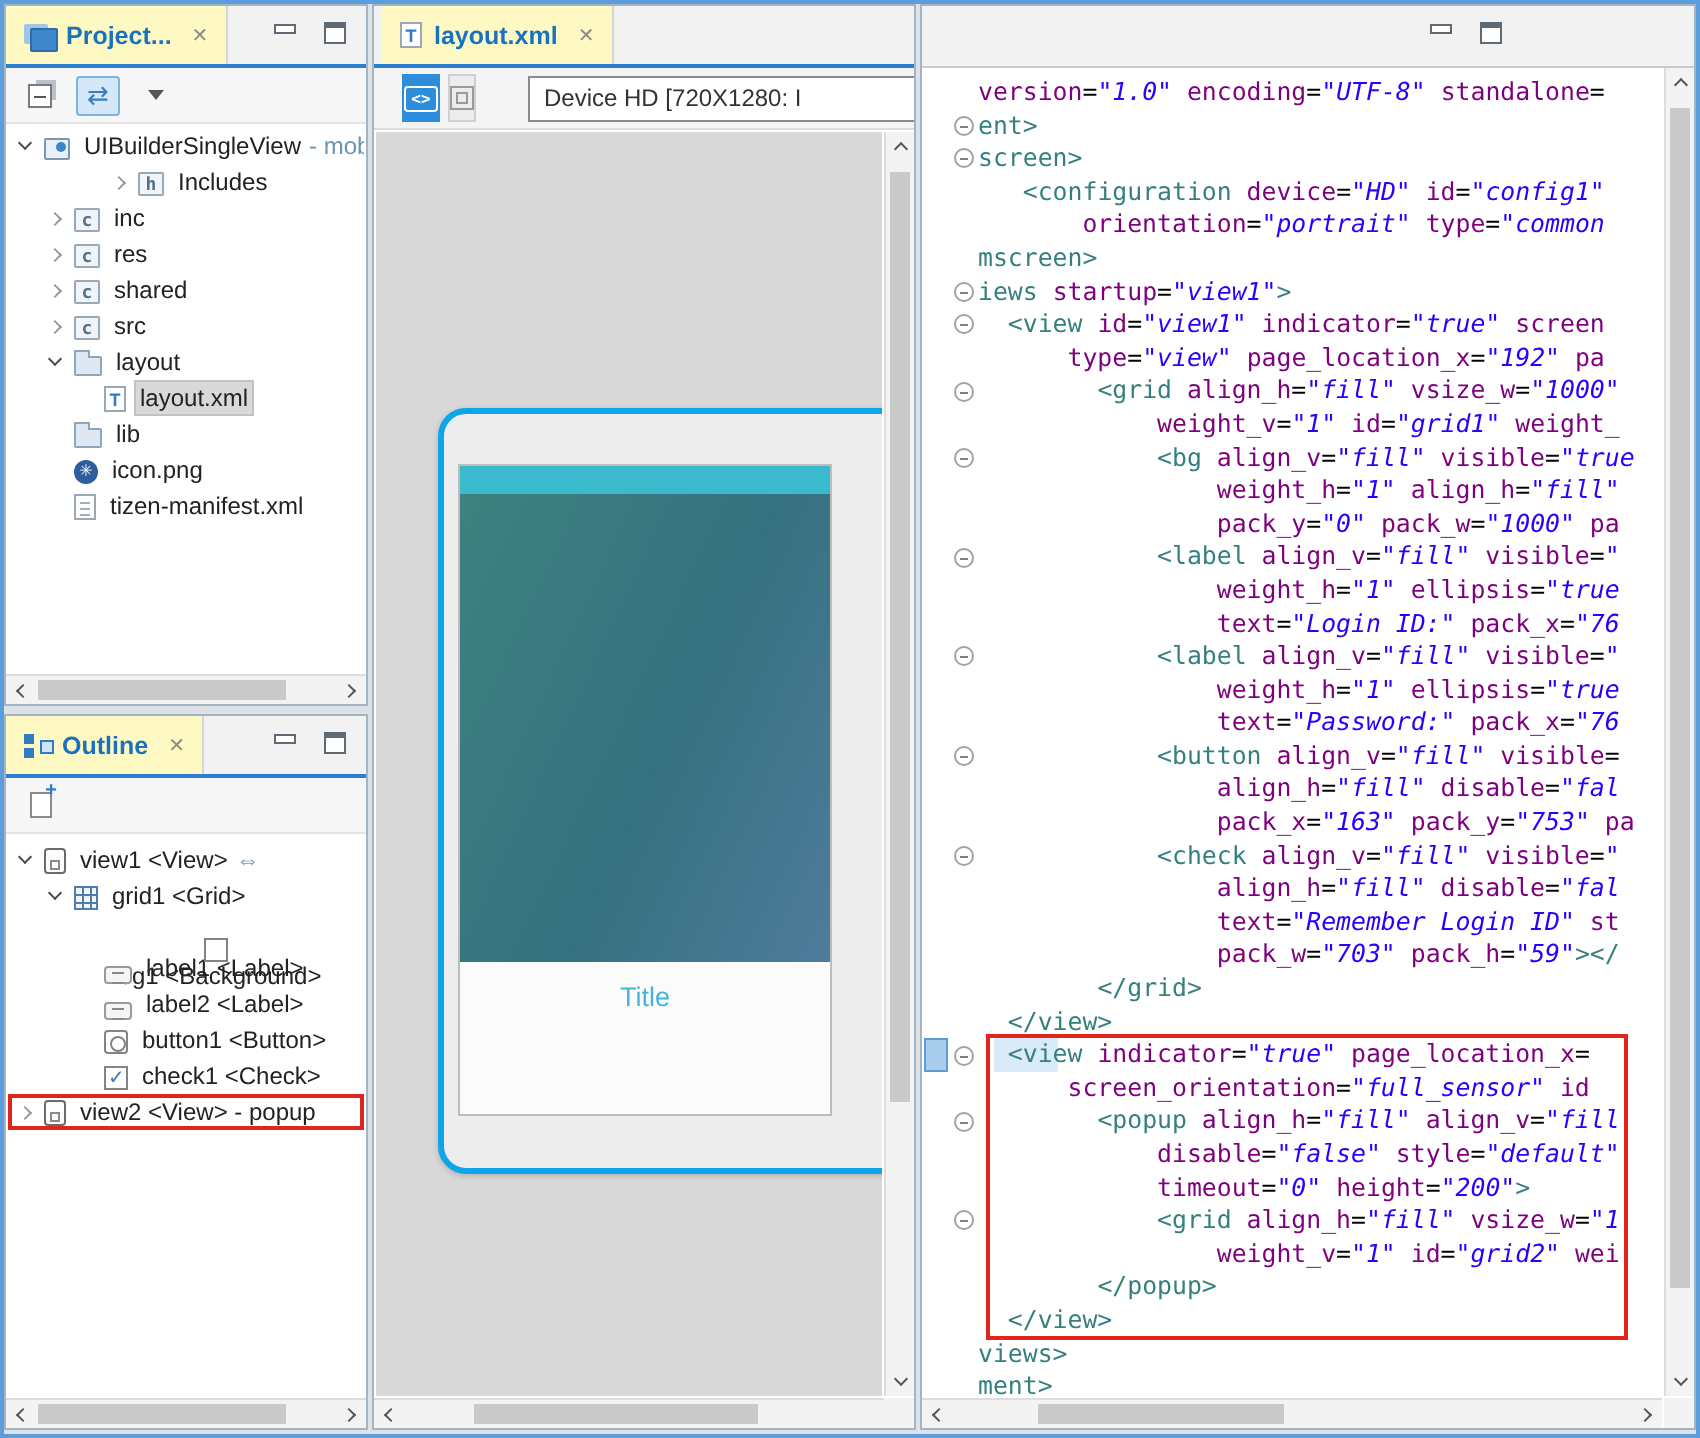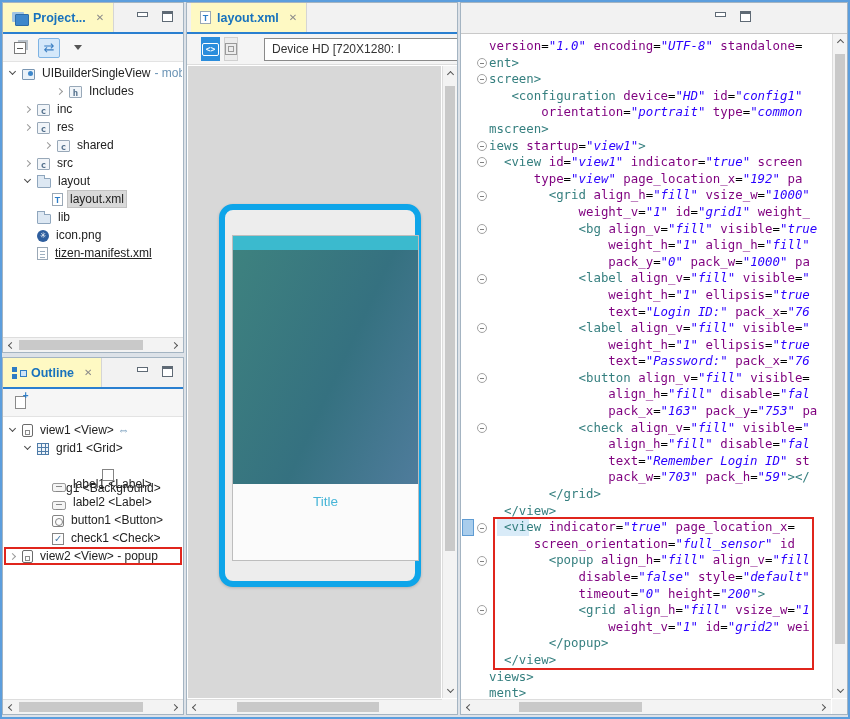--- a/index.html
+++ b/index.html
@@ -87,21 +87,21 @@
   .mtoolbar { position:relative; height:31px; background:#f4f4f4; border-bottom:1px solid #ddd; display:flex; align-items:center; padding:0 0 0 14px; gap:4px; overflow:hidden; }
   .mode-btn { width:33px; height:24px; display:flex; align-items:center; justify-content:center; border:1px solid #d0d0d0; background:#ececec; }
   .mode-btn.active { background:#2b8ddc; border-color:#2b8ddc; }
   .icon-design-view { width:17px; height:13px; border:1.5px solid #fff; border-radius:2px; position:relative; }
   .icon-design-view::after { content:"<>"; position:absolute; left:0; right:0; text-align:center; font:700 8px/11px "DejaVu Sans Mono", monospace; color:#fff; }
   .icon-preview-sq { width:12px; height:12px; border:1.5px solid #9a9a9a; position:relative; }
   .icon-preview-sq::after { content:""; position:absolute; left:2px; top:2px; width:4px; height:4px; border:1px solid #9a9a9a; }
   .vsep { width:1px; height:20px; background:#c9c9c9; margin:0 9px; }
   .device-combo { height:23px; width:200px; flex:none; border:1px solid #8a8a8a; background:#fff; font-size:12px; color:#333; line-height:21px; padding:0 7px; white-space:nowrap; overflow:hidden; }
   .canvas { position:absolute; left:1px; right:16px; top:63px; bottom:16px; background:#d8d8d8; overflow:hidden; }
-  #phone { position:absolute; left:31px; top:138px; width:202px; height:383px; background:#ededed; border:6px solid #0ea5e9; border-radius:14px; box-shadow:0 1px 3px rgba(0,0,0,.18); }
+  #phone { position:absolute; left:31px; top:138px; width:242px; height:383px; background:#ededed; border:3px solid #0ea5e9; border-radius:14px; box-shadow:0 1px 3px rgba(0,0,0,.18); }
   #phone-screen { position:absolute; left:7px; top:25px; width:187px; height:326px; border:1px solid #bdbdbd; background:#fff; }
   .p-status { height:14px; background:#3bbace; }
   .p-bgimg { height:234px; background:linear-gradient(115deg,#3e827f 0%,#357180 55%,#4f7c9c 100%); }
   .p-titlebar { height:76px; background:#fbfbfb; text-align:center; padding-top:10px; font-size:13.5px; color:#47b5d7; }
   
   .topbar { position:relative; height:31px; background:#f2f2f2; border-bottom:1px solid #c9c9c9; }
   .code-wrap { position:absolute; left:1px; right:16px; top:31px; bottom:16px; background:#fff; overflow:hidden; }
   .cline { display:flex; height:16.6px; align-items:center; }
   .mcell { width:12px; height:100%; flex:none; }
   .mcell.mactive { background:#a9cdec; border:1px solid #5f9cd3; }
@@ -158,21 +158,21 @@
         <div class="trow" style="padding-left: 19px;">
           <span class="chev closed"></span>
           <span class="ti icon-c-folder" data-letter="c"></span>
           <span class="tlabel">inc</span>
         </div>
         <div class="trow" style="padding-left: 19px;">
           <span class="chev closed"></span>
           <span class="ti icon-c-folder" data-letter="c"></span>
           <span class="tlabel">res</span>
         </div>
-        <div class="trow" style="padding-left: 4px; margin-left: 35px;">
+        <div class="trow" style="padding-left: 19px;">
           <span class="chev closed"></span>
           <span class="ti icon-c-folder" data-letter="c"></span>
           <span class="tlabel">shared</span>
         </div>
         <div class="trow" style="padding-left: 19px;">
           <span class="chev closed"></span>
           <span class="ti icon-c-folder" data-letter="c"></span>
           <span class="tlabel">src</span>
         </div>
         <div class="trow" style="padding-left: 19px;">
@@ -188,21 +188,21 @@
         <div class="trow" style="padding-left: 19px;">
           <span class="chev none"></span>
           <span class="ti icon-folder"></span>
           <span class="tlabel">lib</span>
         </div>
         <div class="trow" style="padding-left: 19px;">
           <span class="chev none"></span>
           <span class="ti icon-png"></span>
           <span class="tlabel">icon.png</span>
         </div>
-        <div class="trow" style="padding-left: 19px; text-decoration: underline;">
+        <div class="trow" style="padding-left: 19px;">
           <span class="chev none"></span>
           <span class="ti icon-xml-file"></span>
           <span class="tlabel">tizen-manifest.xml</span>
         </div>
       </div>
     <div class="hscroll">
       <span class="sarrow left" style="left:0;"></span>
       <span class="sthumb" style="left:16px; width:124px;"></span>
       <span class="sarrow right" style="right:0;"></span>
     </div>

